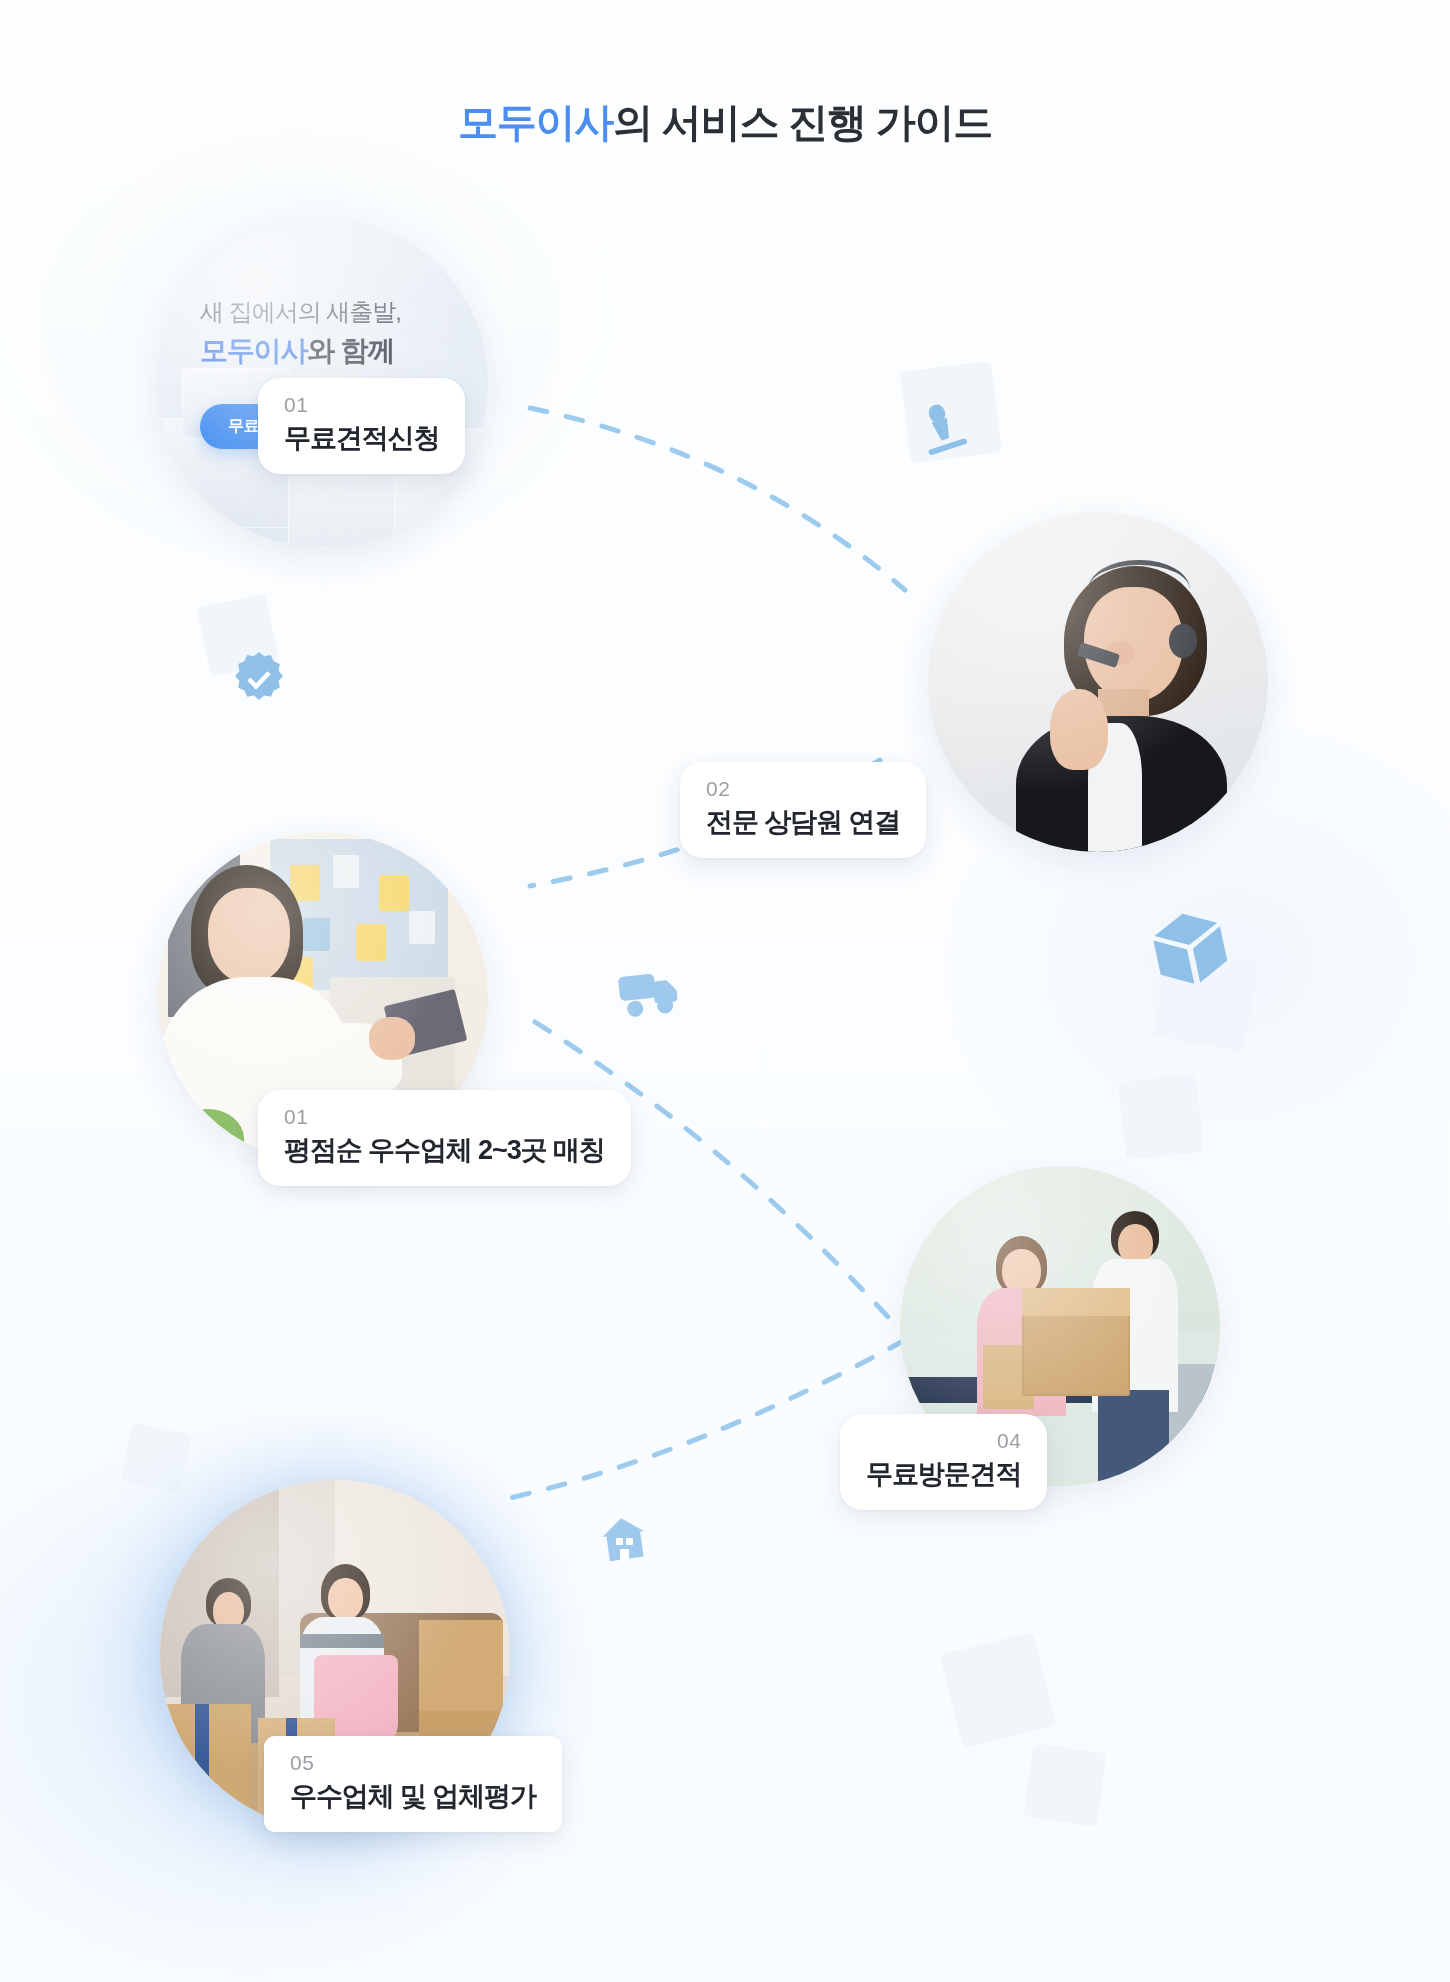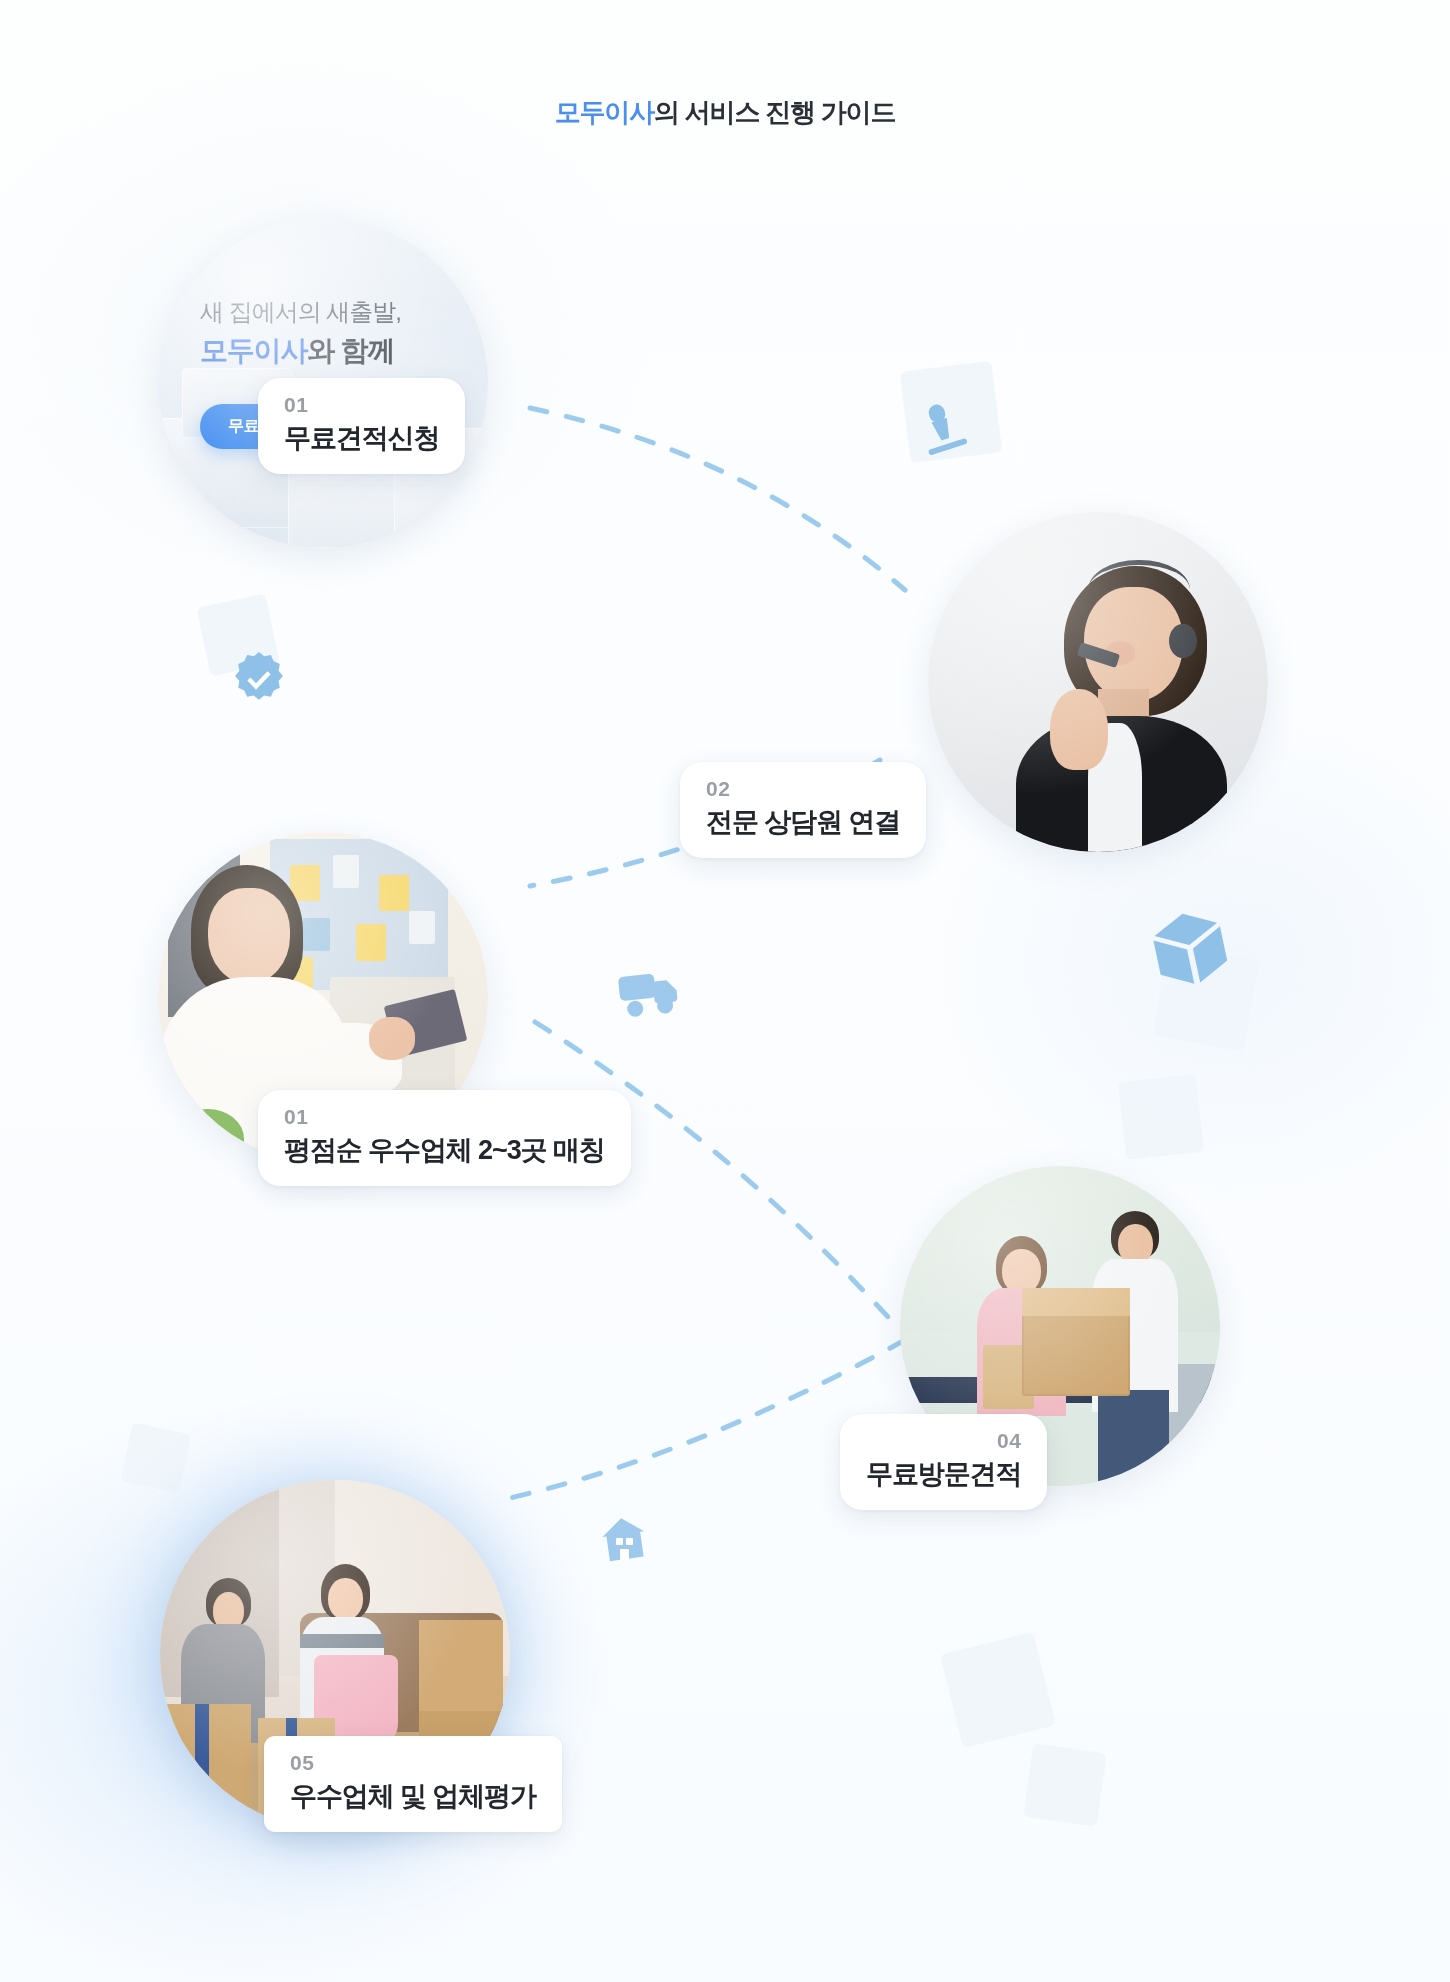--- a/index.html
+++ b/index.html
@@ -16,21 +16,21 @@
       radial-gradient(ellipse 520px 420px at 250px 1700px, rgba(120,175,235,0.20), rgba(120,175,235,0) 70%),
       radial-gradient(ellipse 420px 360px at 1230px 960px, rgba(170,205,240,0.12), rgba(170,205,240,0) 70%),
       radial-gradient(ellipse 500px 400px at 300px 330px, rgba(190,215,240,0.10), rgba(190,215,240,0) 70%),
       linear-gradient(180deg, #fdfefe 0%, #fbfdff 40%, #f9fcff 100%);
   }
 
   
   .page-title {
     position: absolute; left: 0; top: 95px; width: 1450px;
     text-align: center;
-    font-size: 26px; font-weight: 700; letter-spacing: -1.2px;
+    font-size: 40px; font-weight: 700; letter-spacing: -1.2px;
     color: #2b2f36; white-space: nowrap;
   }
   .page-title .accent { color: #4c8ef0; }
 
   
   .deco-square {
     position: absolute;
     background: #f0f5fb;
     border-radius: 6px;
     opacity: .9;
@@ -67,21 +67,21 @@
   
   .label-card {
     position: absolute;
     background: #ffffff;
     border-radius: 22px;
     box-shadow: 0 8px 26px rgba(40,70,110,0.10), 0 1px 4px rgba(40,70,110,0.06);
     padding: 16px 26px 20px 26px;
     white-space: nowrap;
   }
   .label-card .num {
-    font-size: 21px; font-weight: 700; color: #9a9fa6;
+    font-size: 21px; font-weight: 400; color: #9a9fa6;
     letter-spacing: .5px; line-height: 1.05;
   }
   .label-card .name {
     margin-top: 7px;
     font-size: 27px; font-weight: 700; color: #22262d;
     letter-spacing: -1.1px; line-height: 1.15;
   }
   .label-card.right { text-align: right; }
 
   

